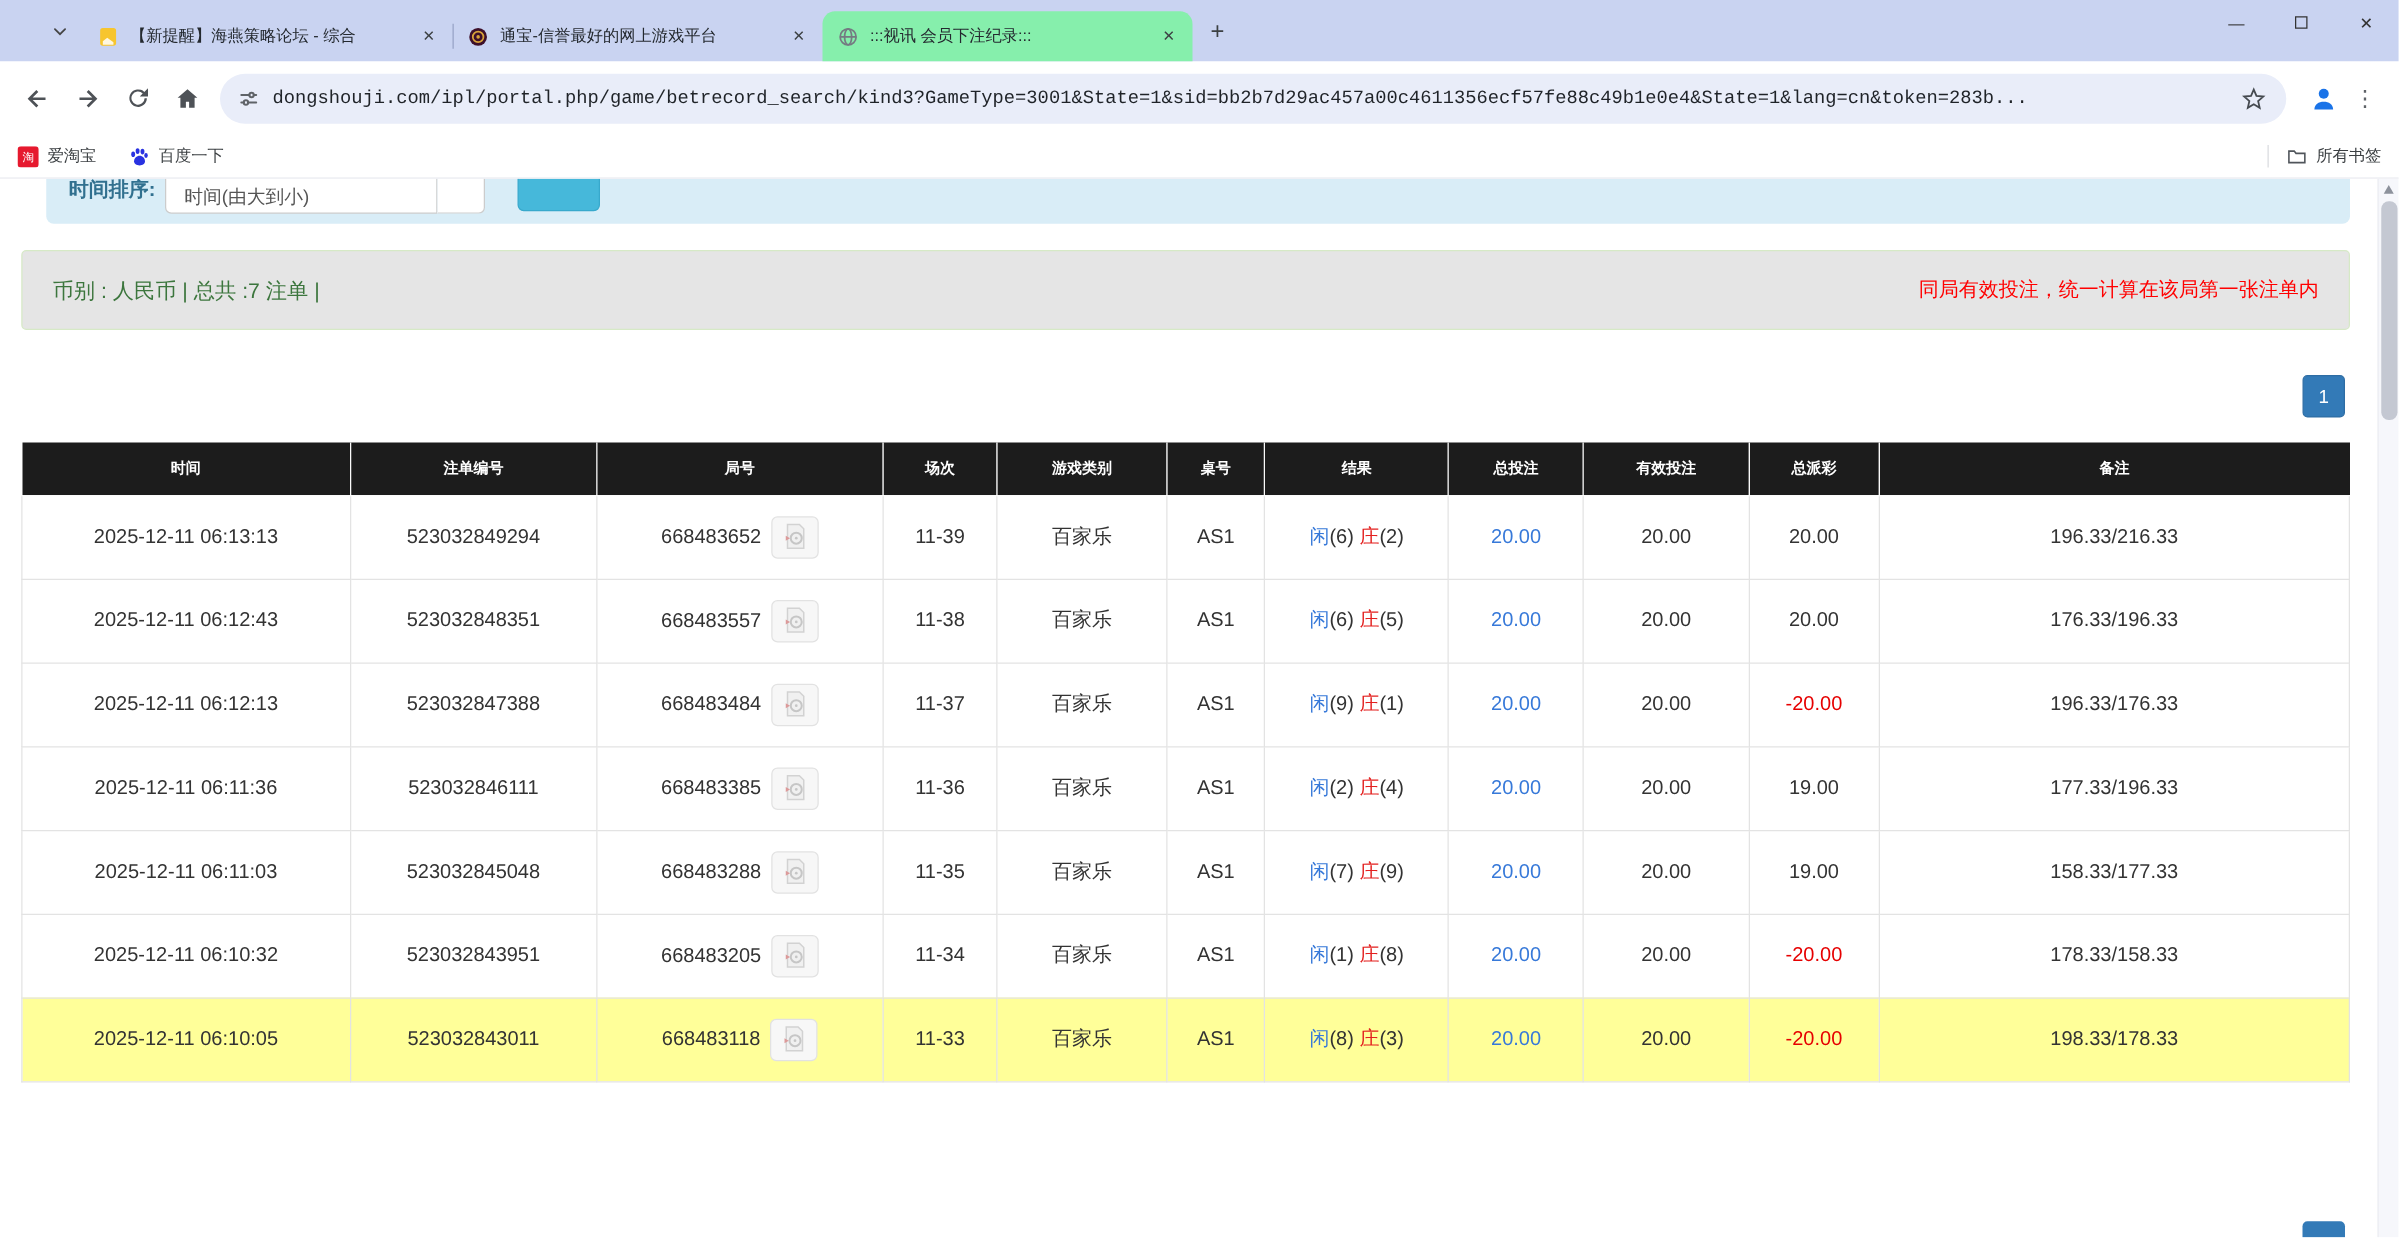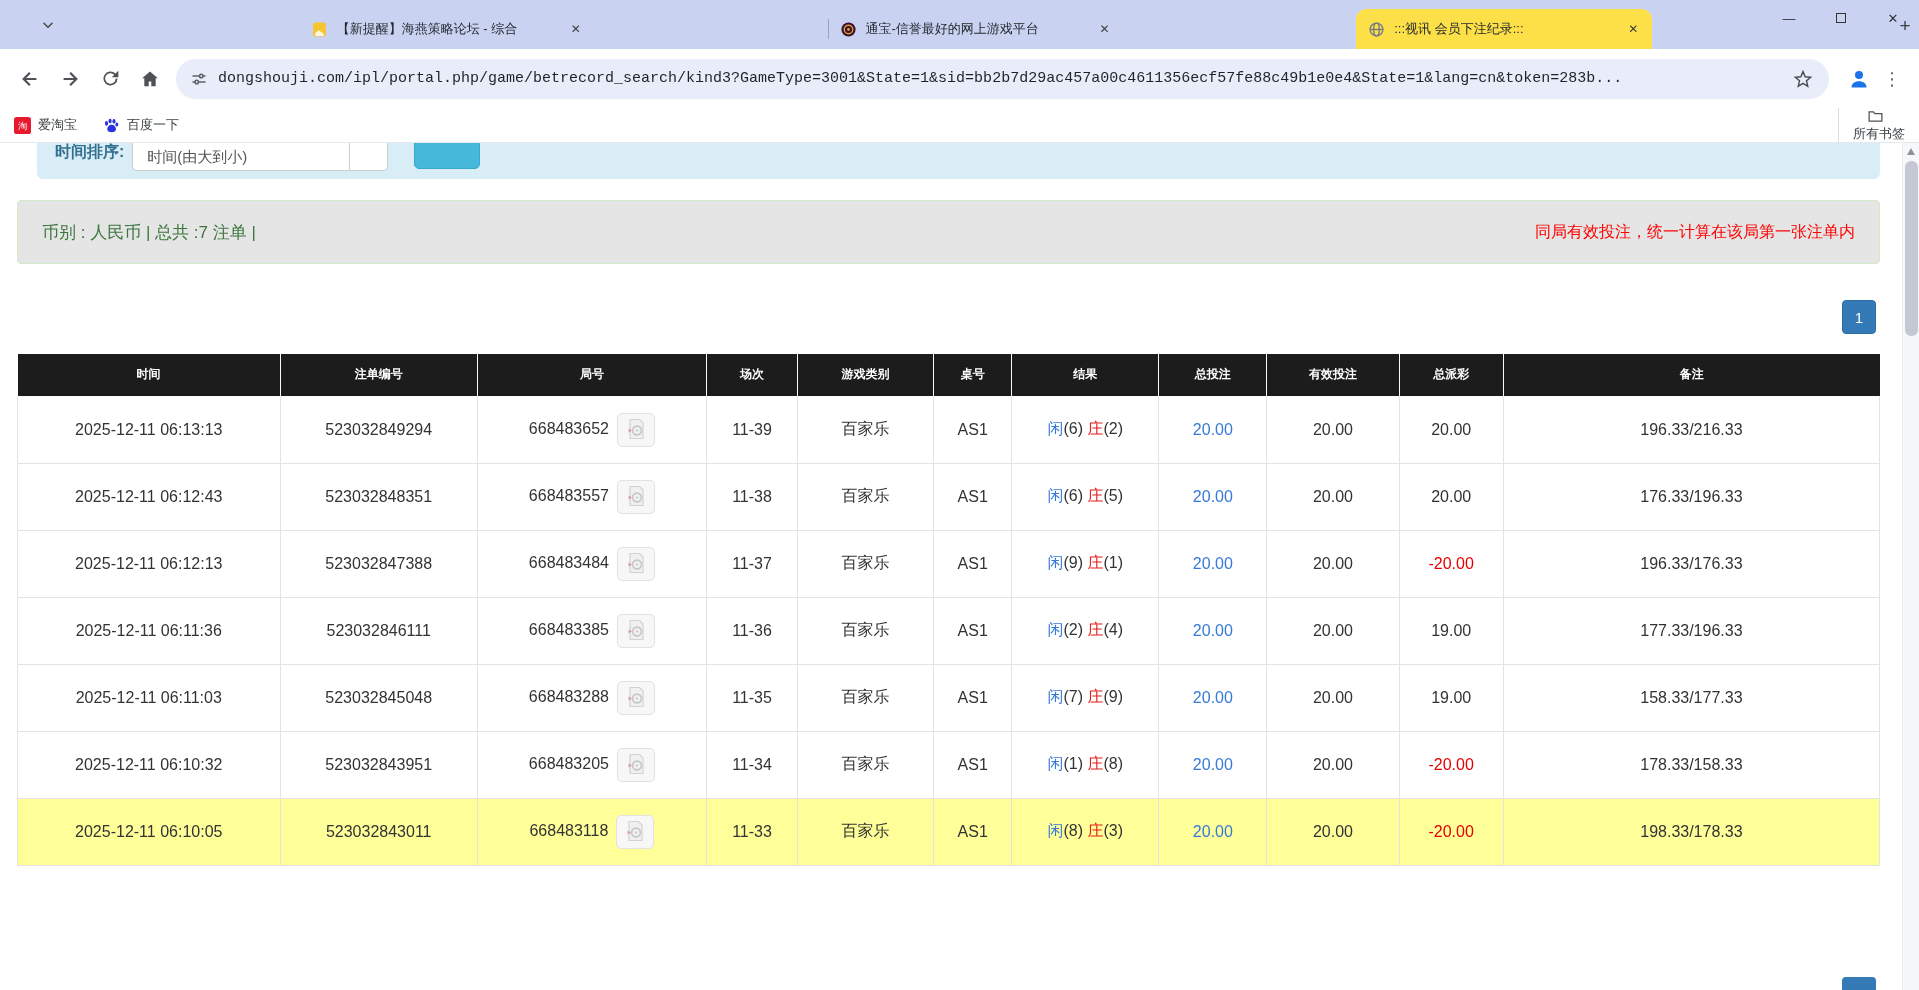--- a/index.html
+++ b/index.html
@@ -1,46 +1,46 @@
 <!DOCTYPE html>
 <html><head>
 <meta charset="utf-8">
 <style>
   * { box-sizing: border-box; margin: 0; padding: 0; }
   html,body { width:1919px; height:990px; overflow:hidden; background:#fff;
     font-family:"Liberation Sans","DejaVu Sans",sans-serif; }
 
   
-  .tabstrip { height:49px; background:#c9d3f1; display:flex; align-items:flex-end; position:relative;justify-content:space-between; }
+  .tabstrip { height:49px; background:#c9d3f1; display:flex; align-items:flex-end; position:relative; }
   .tab-search { width:28px; height:28px; margin:0 4px 10px 34px; border:none; background:transparent; color:#444; display:flex; align-items:center; justify-content:center; cursor:pointer; }
   .tab { width:296px; height:40px; display:flex; align-items:center; padding:0 10px 0 12px; font-size:13px; color:#24292f; position:relative; }
   .tab .fav { width:17px; height:17px; margin-right:9px; flex:0 0 auto; }
   .tab .t-title { flex:1; white-space:nowrap; overflow:hidden; }
   .tab .t-close { width:18px; height:18px; border:none; background:transparent; font-size:12px; color:#3c4043; cursor:pointer; line-height:18px; }
   .tab.inactive + .tab.inactive::before { content:""; position:absolute; left:0; top:10px; height:20px; width:1px; background:#97a3c6; }
-  .tab.active { background:#fde047; border-radius:10px 10px 0 0; }
+  .tab.active { background:#86efac; border-radius:10px 10px 0 0; }
   .newtab { width:28px; height:28px; margin:0 0 9px 6px; border:none; background:transparent; font-size:19px; color:#3c4043; cursor:pointer; }
   .win-controls { position:absolute; right:0; top:0; height:36px; display:flex; }
   .win-btn { width:52px; height:36px; border:none; background:transparent; display:flex; align-items:center; justify-content:center; font-size:13px; color:#333; cursor:pointer; }
   .max-box { width:10px; height:10px; border:1.2px solid #333; }
 
   .toolbar { height:59px; background:#fff; display:flex; align-items:center; padding:0 14px 0 10px; }
   .nav-btn { width:34px; height:34px; border:none; background:transparent; border-radius:50%; display:flex; align-items:center; justify-content:center; margin:0 3px; cursor:pointer; }
   .omnibox { flex:1; height:40px; margin:0 8px 0 6px; background:#e9edf9; border-radius:20px; display:flex; align-items:center; padding:0 12px 0 14px;font-family:Liberation Mono, monospace; }
   .omnibox .url { flex:1; font-size:15px; color:#1f2328; white-space:nowrap; overflow:hidden; }
   .ob-icon { margin-right:10px; display:flex; }
   .star-btn,.profile-btn,.menu-btn { border:none; background:transparent; display:flex; align-items:center; justify-content:center; cursor:pointer; }
   .star-btn { width:28px; height:28px; }
   .profile-btn { width:32px; height:32px; margin-left:6px; }
   .menu-btn { width:26px; height:30px; font-size:18px; color:#5f6368; margin-left:4px; }
 
   .bookmarks { height:35px; background:#fff; border-bottom:1px solid #e6e8ee; display:flex; align-items:center; padding:0 14px; font-size:13px; color:#3c4043; }
   .bm-item { display:flex; align-items:center; margin-right:26px; cursor:pointer; }
   .bm-item .bm-ic { margin-right:7px; display:flex; }
-  .bm-right { margin-left:auto; display:flex; align-items:center; border-left:1px solid #dadce0; padding-left:14px; cursor:pointer;flex-direction:column; }
+  .bm-right { margin-left:auto; display:flex; align-items:center; border-left:1px solid #dadce0; padding-left:14px; cursor:pointer; }
   .bm-right .bm-ic { margin-right:7px; display:flex; }
 
   
   .page { position:relative; height:847px; background:#fff; overflow:hidden; }
 
   .filter-panel { margin:0 39px 0 37px; height:36px; background:#d9edf7; border-radius:0 0 6px 6px; overflow:hidden; position:relative; }
   .fp-row { position:absolute; top:-14px; left:18px; display:flex; align-items:center; height:46px; }
   .fp-label { font-weight:bold; color:#31708f; font-size:16px; margin-right:8px; }
   .fp-select { width:218px; height:38px; background:#fff; border:1px solid #ccc; border-radius:5px 0 0 5px; font-size:15px; color:#555; padding:14px 0 0 14px; }
   .fp-addon { width:38px; height:38px; background:#fff; border:1px solid #ccc; border-left:none; border-radius:0 5px 5px 0; }

